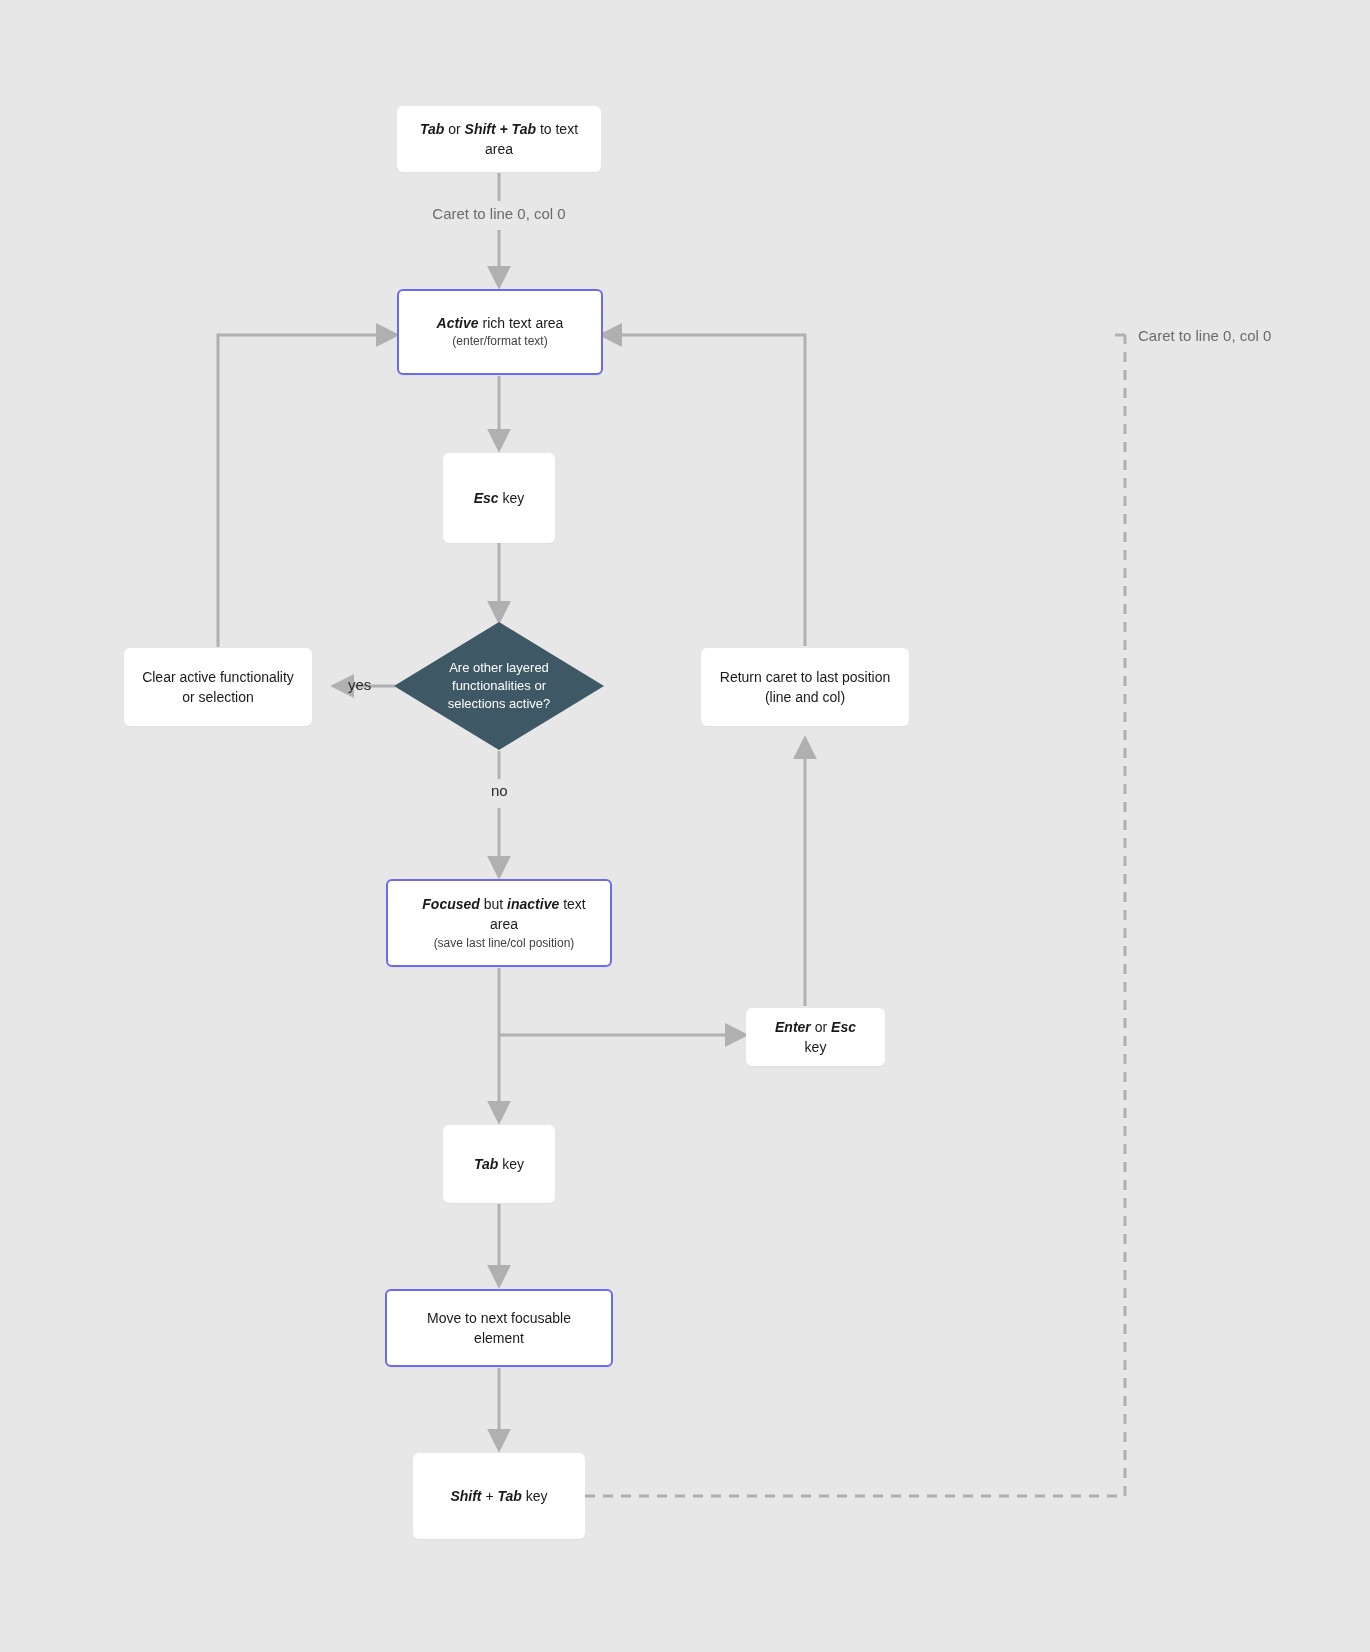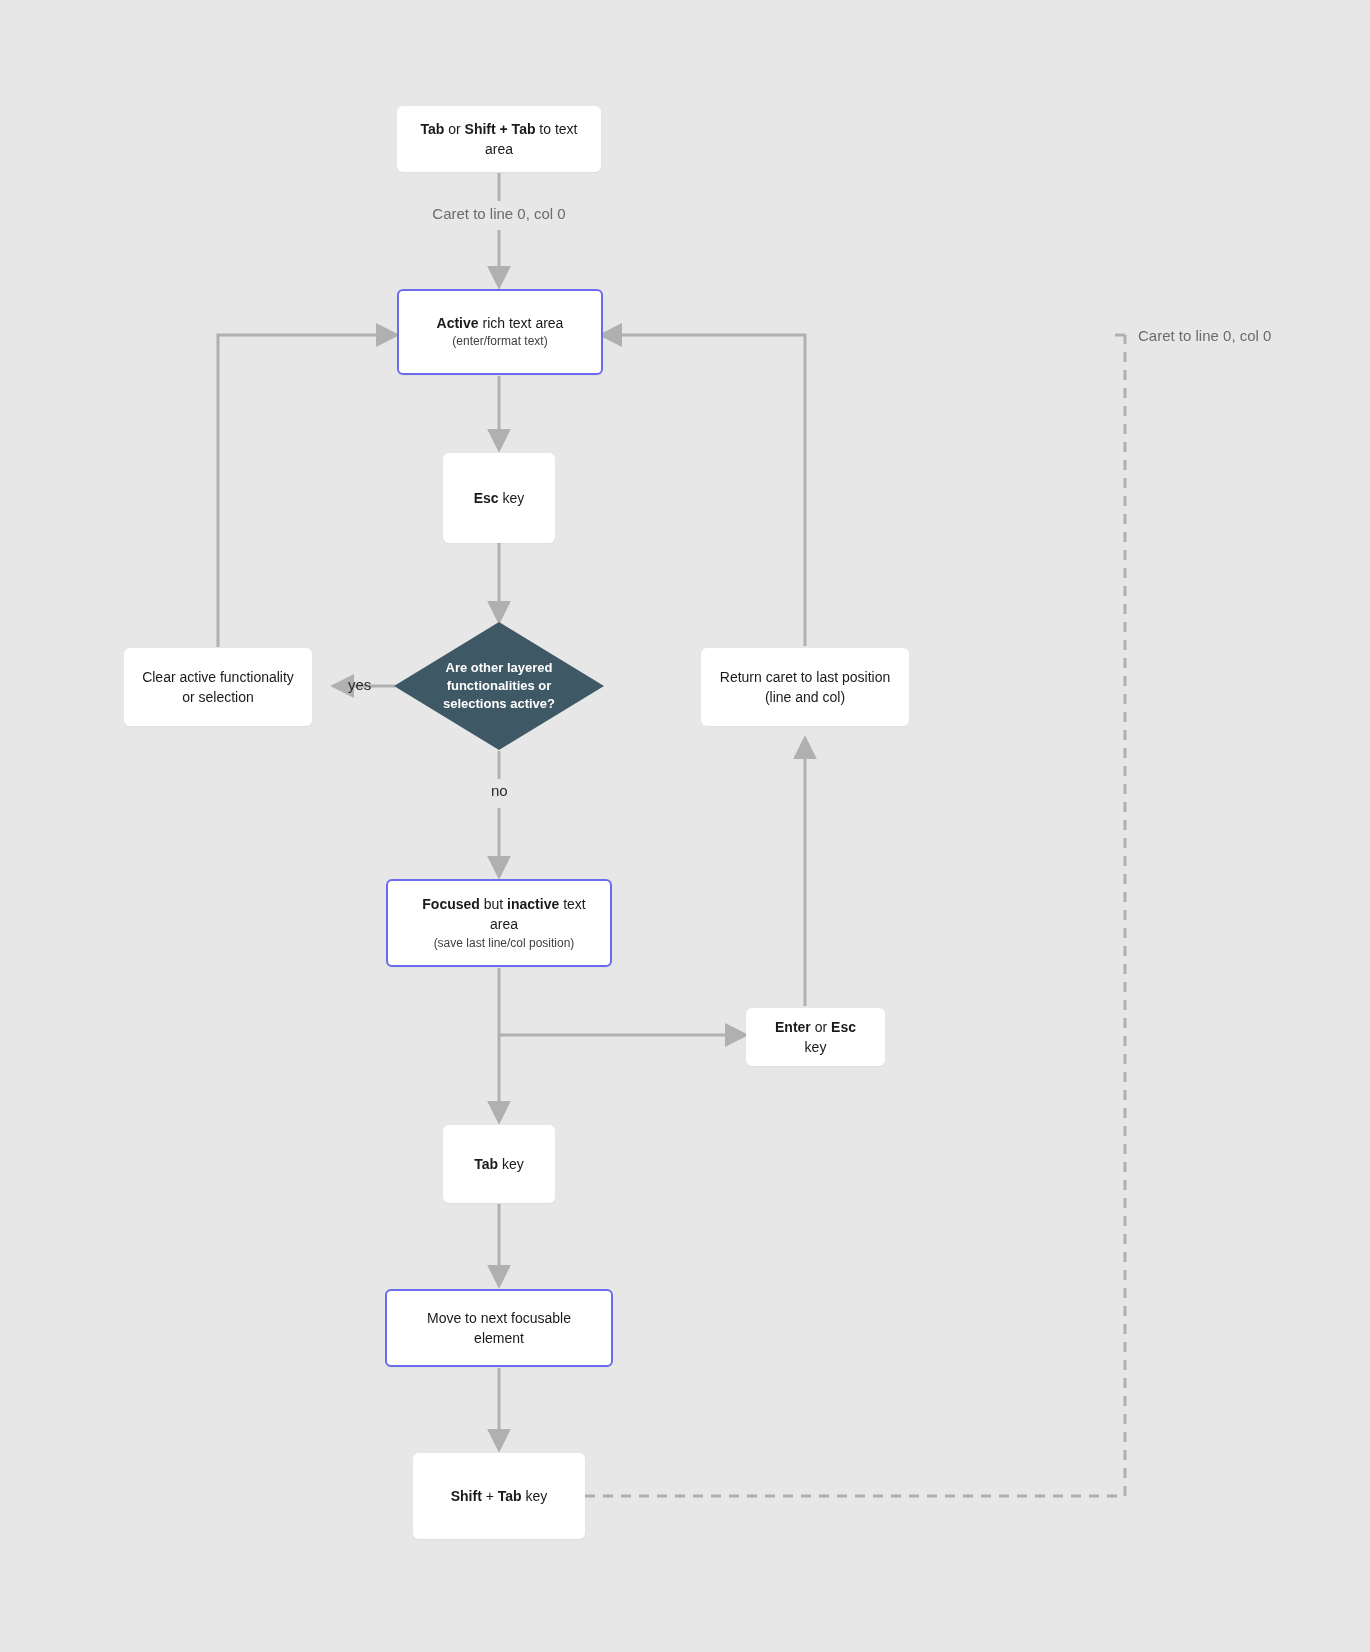--- a/index.html
+++ b/index.html
@@ -32,21 +32,20 @@
   }
   .node.highlight {
     border: 2px solid #6b6bf0;
   }
   .node .line { display: block; }
   .node .sub { font-size: 12px; color: #404040; }
   .diamond-wrap {
     position: absolute;
     width: 210px;
     height: 128px;
-    font-weight: bold;
   }
   .diamond-shape {
     position: absolute;
     inset: 0;
   }
   .diamond-text {
     position: absolute;
     inset: 0;
     display: flex;
     align-items: center;
@@ -64,21 +63,21 @@
     text-align: center;
   }
   .label.dark { color: #2a2a2a; }
   svg.connectors {
     position: absolute;
     inset: 0;
     width: 1370px;
     height: 1652px;
     pointer-events: none;
   }
-  b { font-weight: 600; }
+  b { font-weight: 600; font-style: italic; }
 </style>
 </head>
 <body>
 
 <div class="canvas">
 
   <svg class="connectors">
     <defs>
       <marker id="arrow" viewBox="0 0 10 10" refX="8" refY="5" markerWidth="8" markerHeight="8" orient="auto-start-reverse">
         <path d="M 0 0 L 10 5 L 0 10 z" fill="#b0b0b0"></path>

